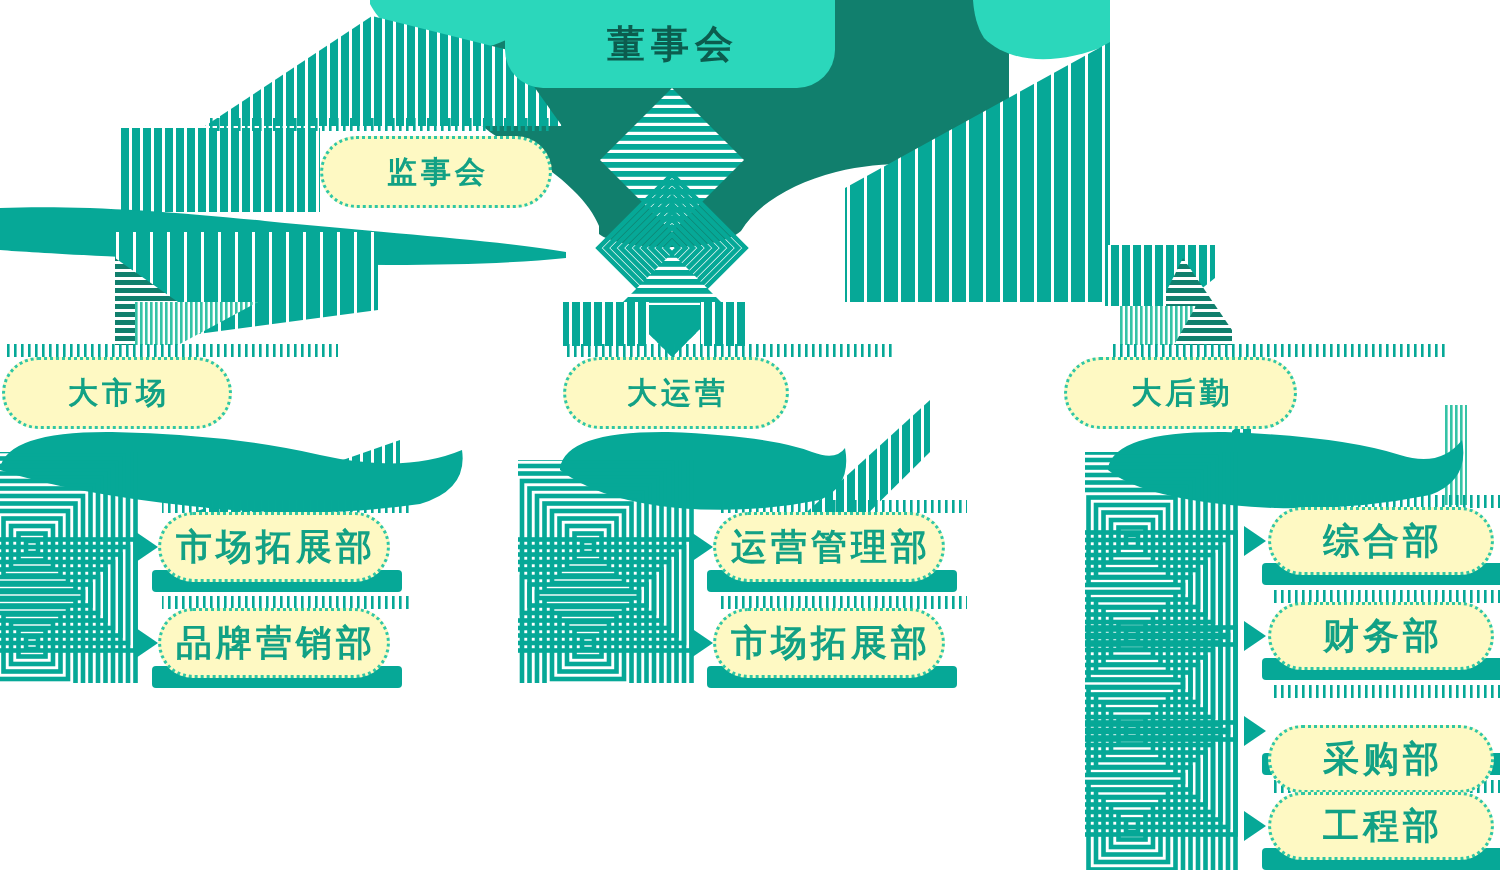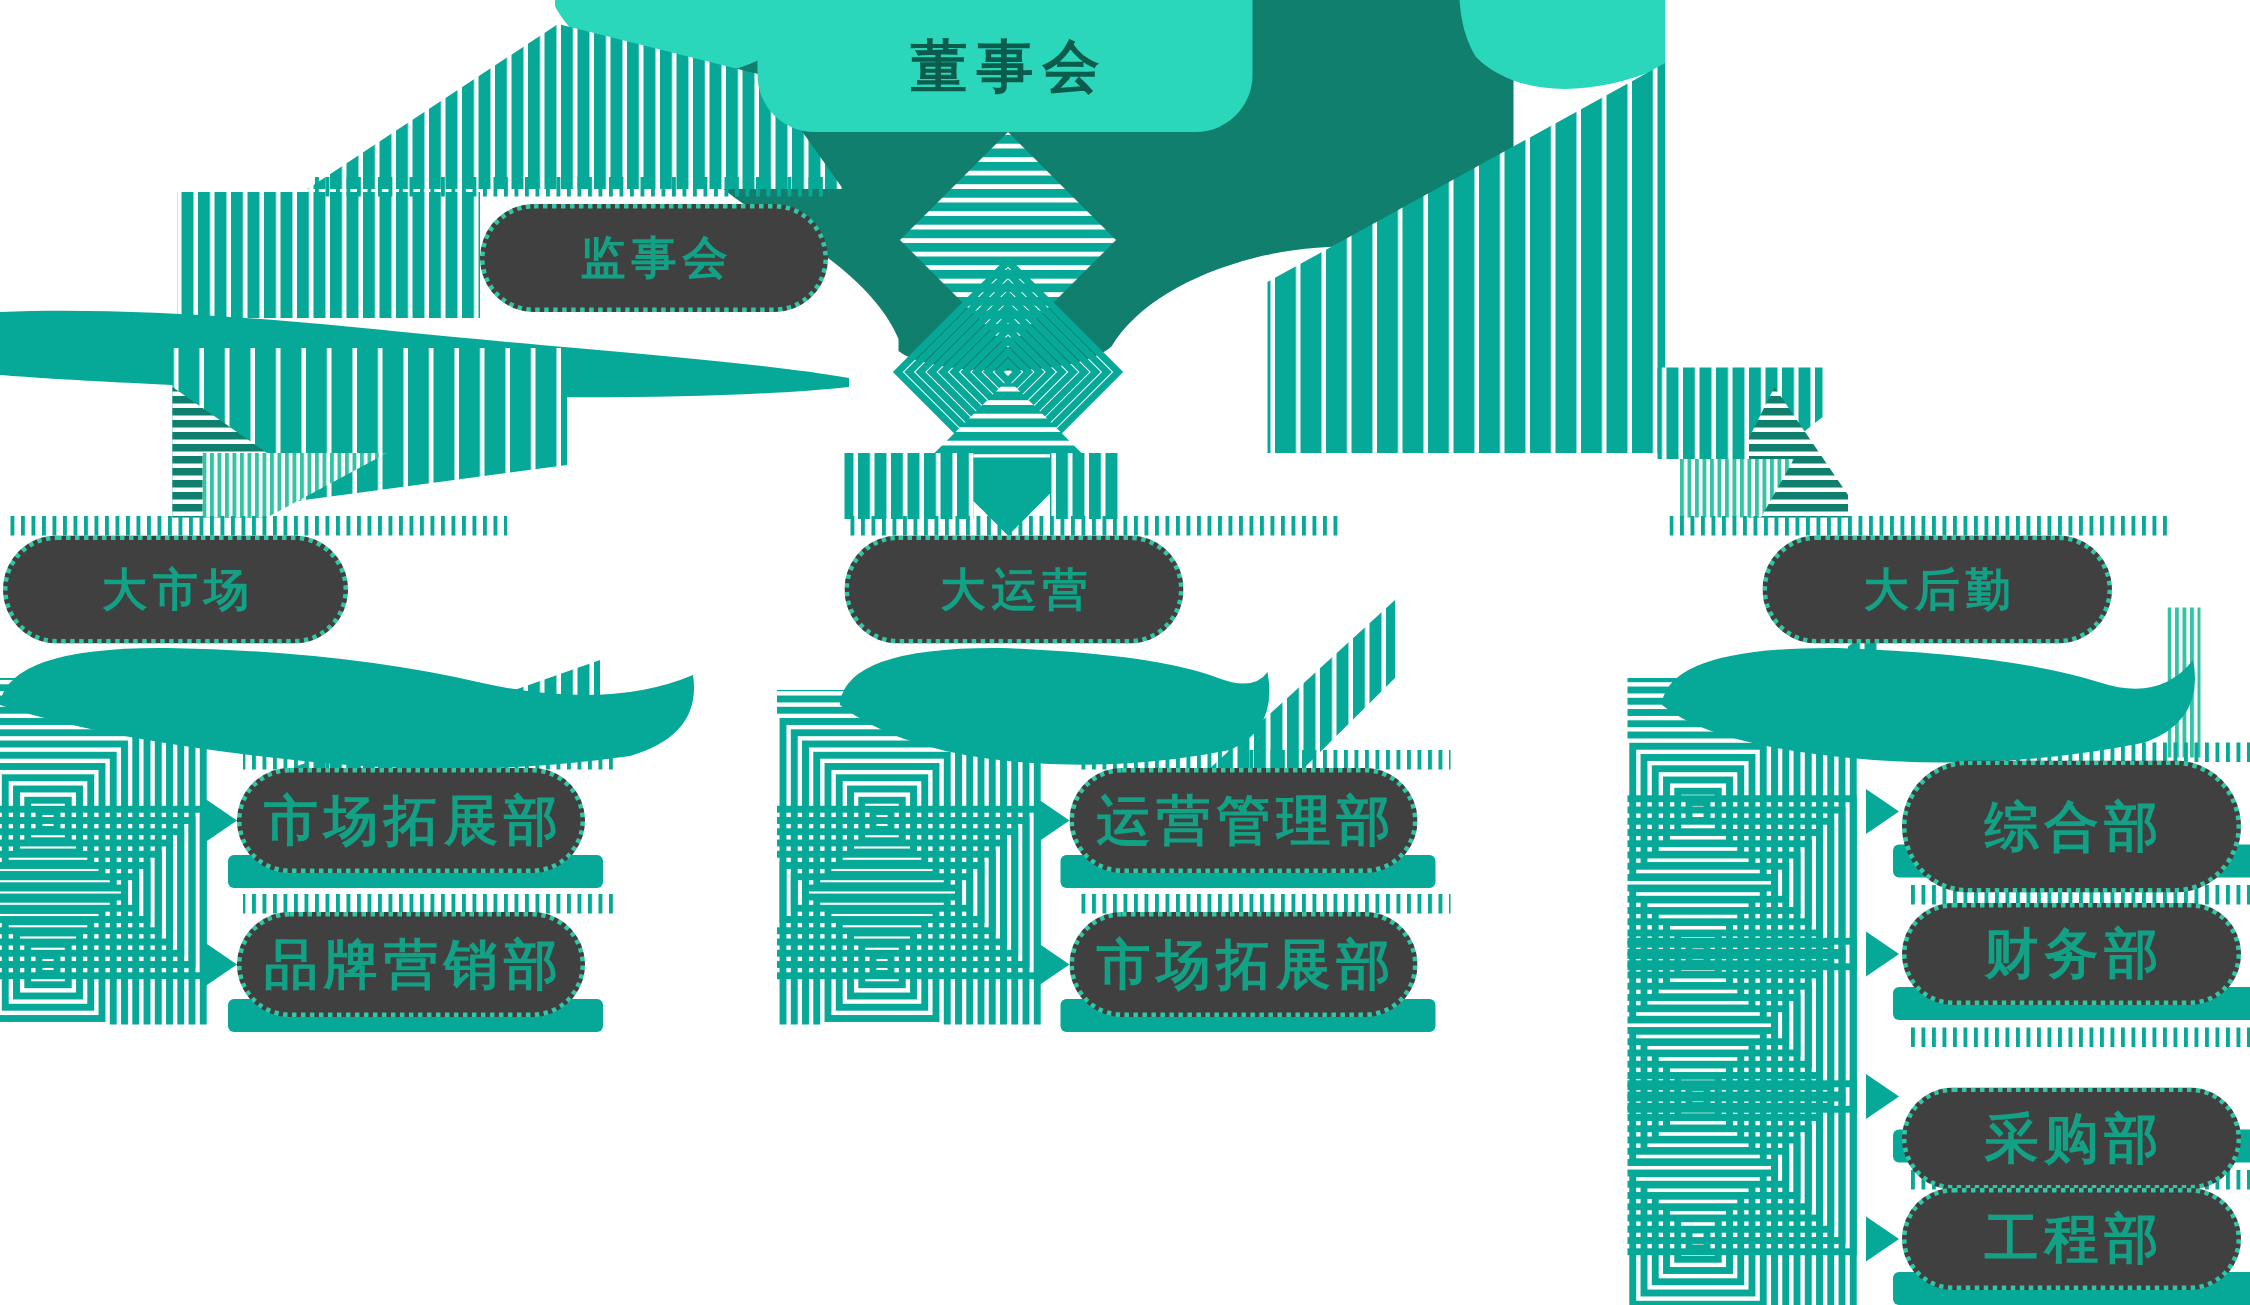--- a/index.html
+++ b/index.html
@@ -13,33 +13,33 @@
     position:absolute;display:flex;align-items:center;justify-content:center;
     font-weight:bold;letter-spacing:4px;padding-left:4px;box-sizing:border-box;
     white-space:nowrap;
   }
   .root{
     left:505px;top:0;width:330px;height:88px;
     background:#2bd7bb;color:#0c5c4e;border-radius:0 0 38px 38px;
     font-size:38px;letter-spacing:6px;padding-left:6px;
   }
   .pill{
-    background:#404040;border:3px dotted #2fc7a4;border-radius:44px;color:#12a185;
+    background:#fef9c3;border:3px dotted #2fc7a4;border-radius:44px;color:#12a185;
   }
   .lvl2{font-size:30px;}
   .dept{font-size:36px;}
   .sup{left:320px;top:136px;width:232px;height:72px;}
   .b0{left:2px;top:357px;width:230px;height:72px;}
   .b1{left:563px;top:357px;width:226px;height:72px;}
-  .b2{left:1175px;top:357px;width:233px;height:72px;}
+  .b2{left:1064px;top:357px;width:233px;height:72px;}
   .d00{left:158px;top:512px;width:232px;height:70px;}
   .d01{left:158px;top:608px;width:232px;height:70px;}
   .d10{left:713px;top:512px;width:232px;height:70px;}
   .d11{left:713px;top:608px;width:232px;height:70px;}
-  .d20{left:1268px;top:507px;width:226px;height:88px;}
+  .d20{left:1268px;top:507px;width:226px;height:68px;}
   .d21{left:1268px;top:602px;width:226px;height:68px;}
   .d22{left:1268px;top:725px;width:226px;height:68px;}
   .d23{left:1268px;top:792px;width:226px;height:68px;}
 </style>
 </head>
 <body>
 
 <div class="stage">
 
   <svg class="decor" viewBox="0 0 1500 870" aria-hidden="true">

